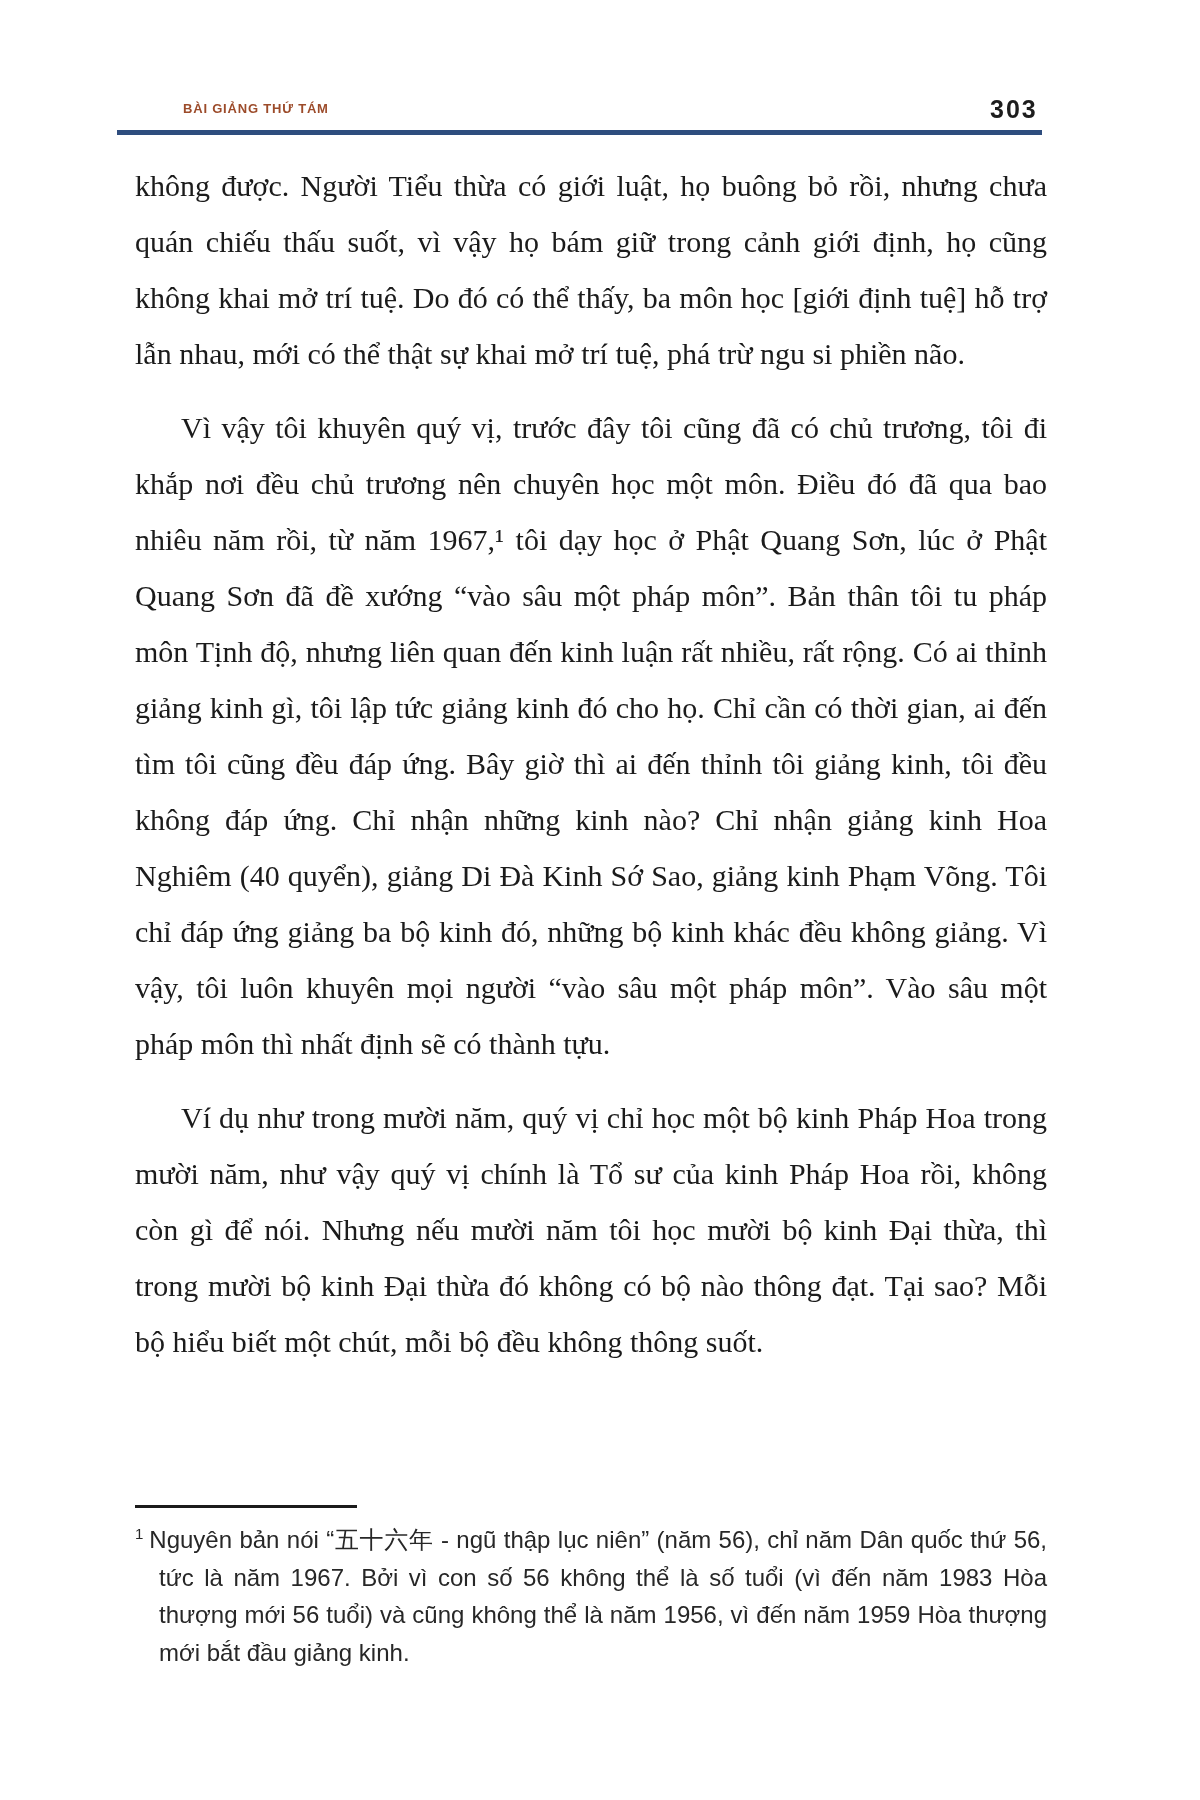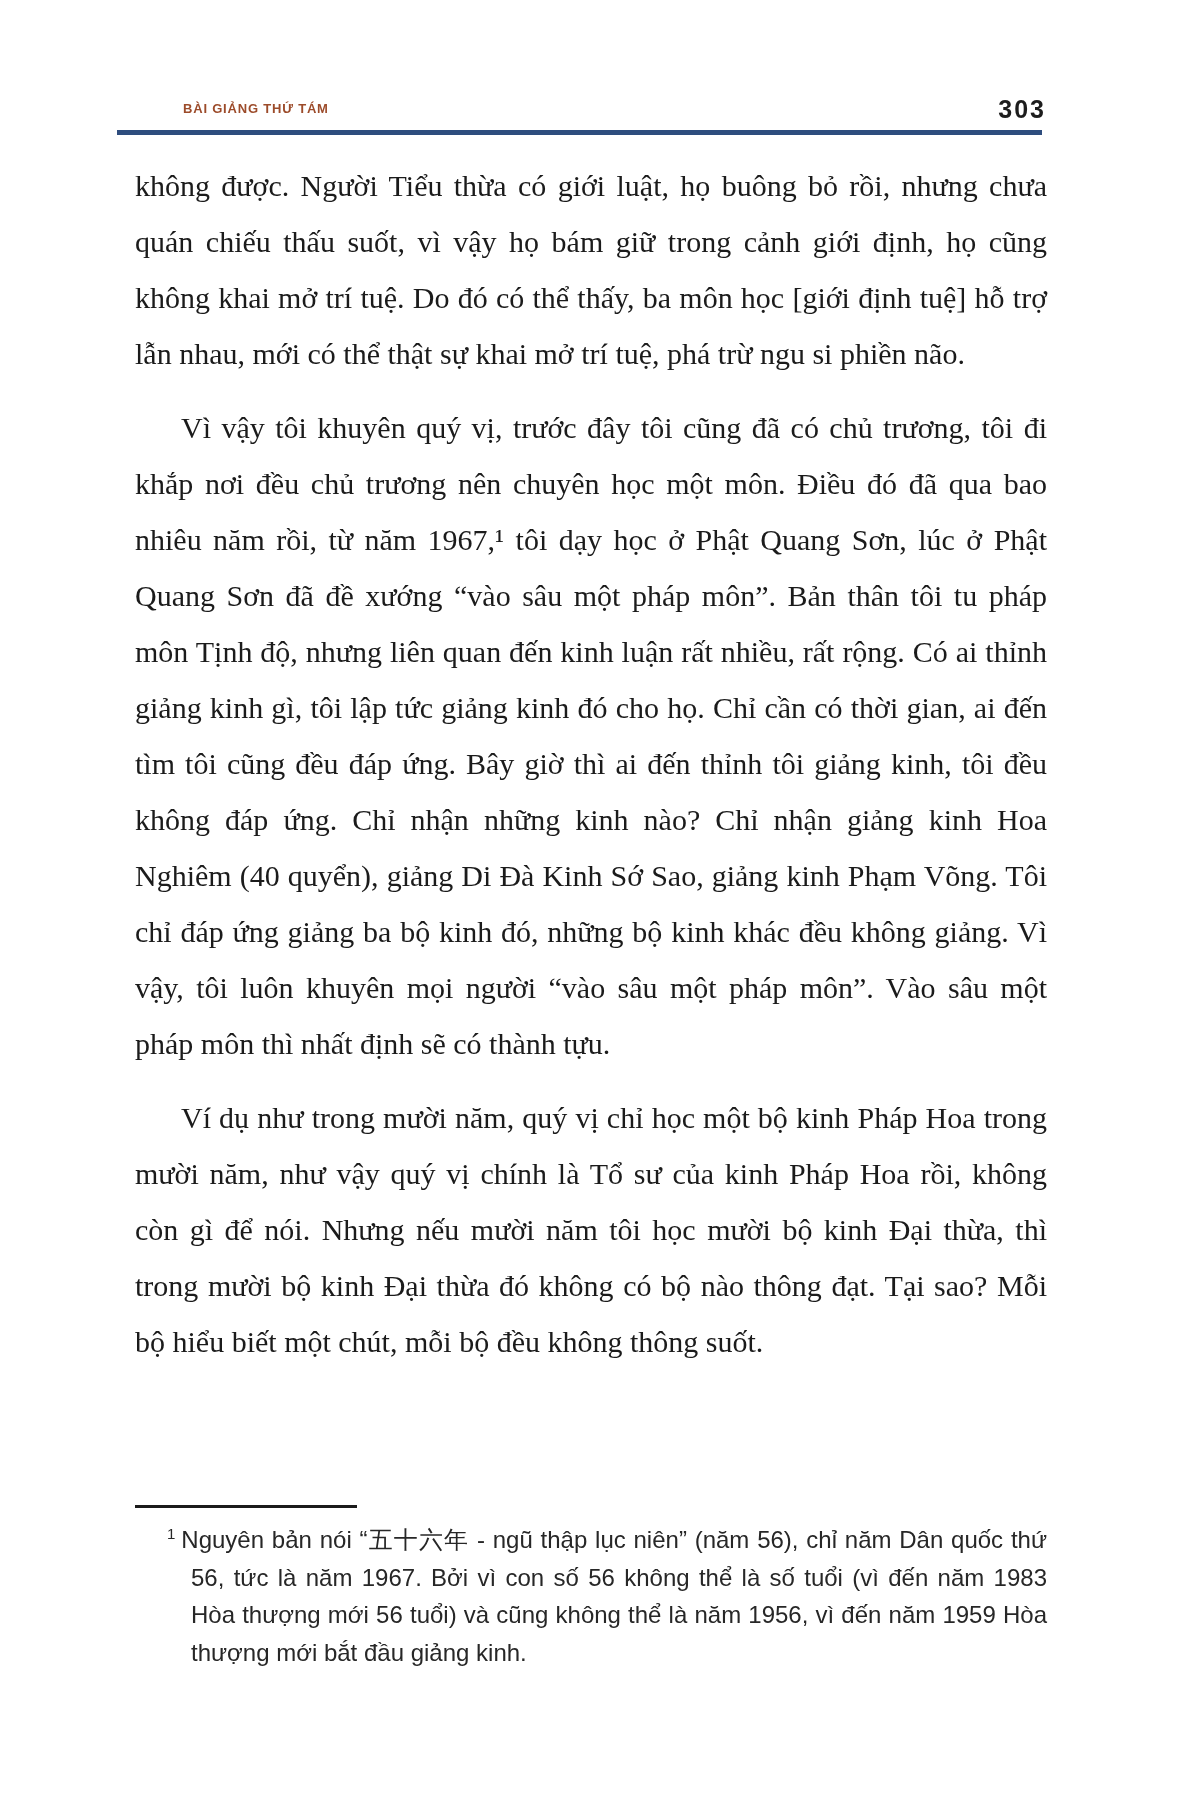--- a/index.html
+++ b/index.html
@@ -21,21 +21,21 @@
     font-size: 13px;
     letter-spacing: 0.8px;
     color: var(--header-color, #9c4b2a);
     margin-left: 48px;
   }
   .page-number {
     position: absolute;
     left: 990px;
     width: 56px;
     top: 95px;
-    text-align: right;
+    text-align: left;
     font-family: "Liberation Sans", sans-serif;
     font-weight: bold;
     font-size: 25px;
     letter-spacing: 2px;
     color: #1d1d1d;
   }
   .header-rule {
     position: absolute;
     left: 117px;
     top: 130px;
@@ -71,21 +71,20 @@
     margin: 0 0 13px 0;
   }
   .footnote-body {
     font-family: "Liberation Sans", sans-serif;
     font-size: 24px;
     line-height: 37.5px;
     color: #272727;
     text-align: justify;
     padding-left: 24px;
     text-indent: -24px;
-    margin-left: 32px;
   }
   .footnote-body sup {
     font-size: 15px;
     line-height: 0;
     vertical-align: super;
     margin-right: 6px;
   }
 </style>
 </head>
 <body>

